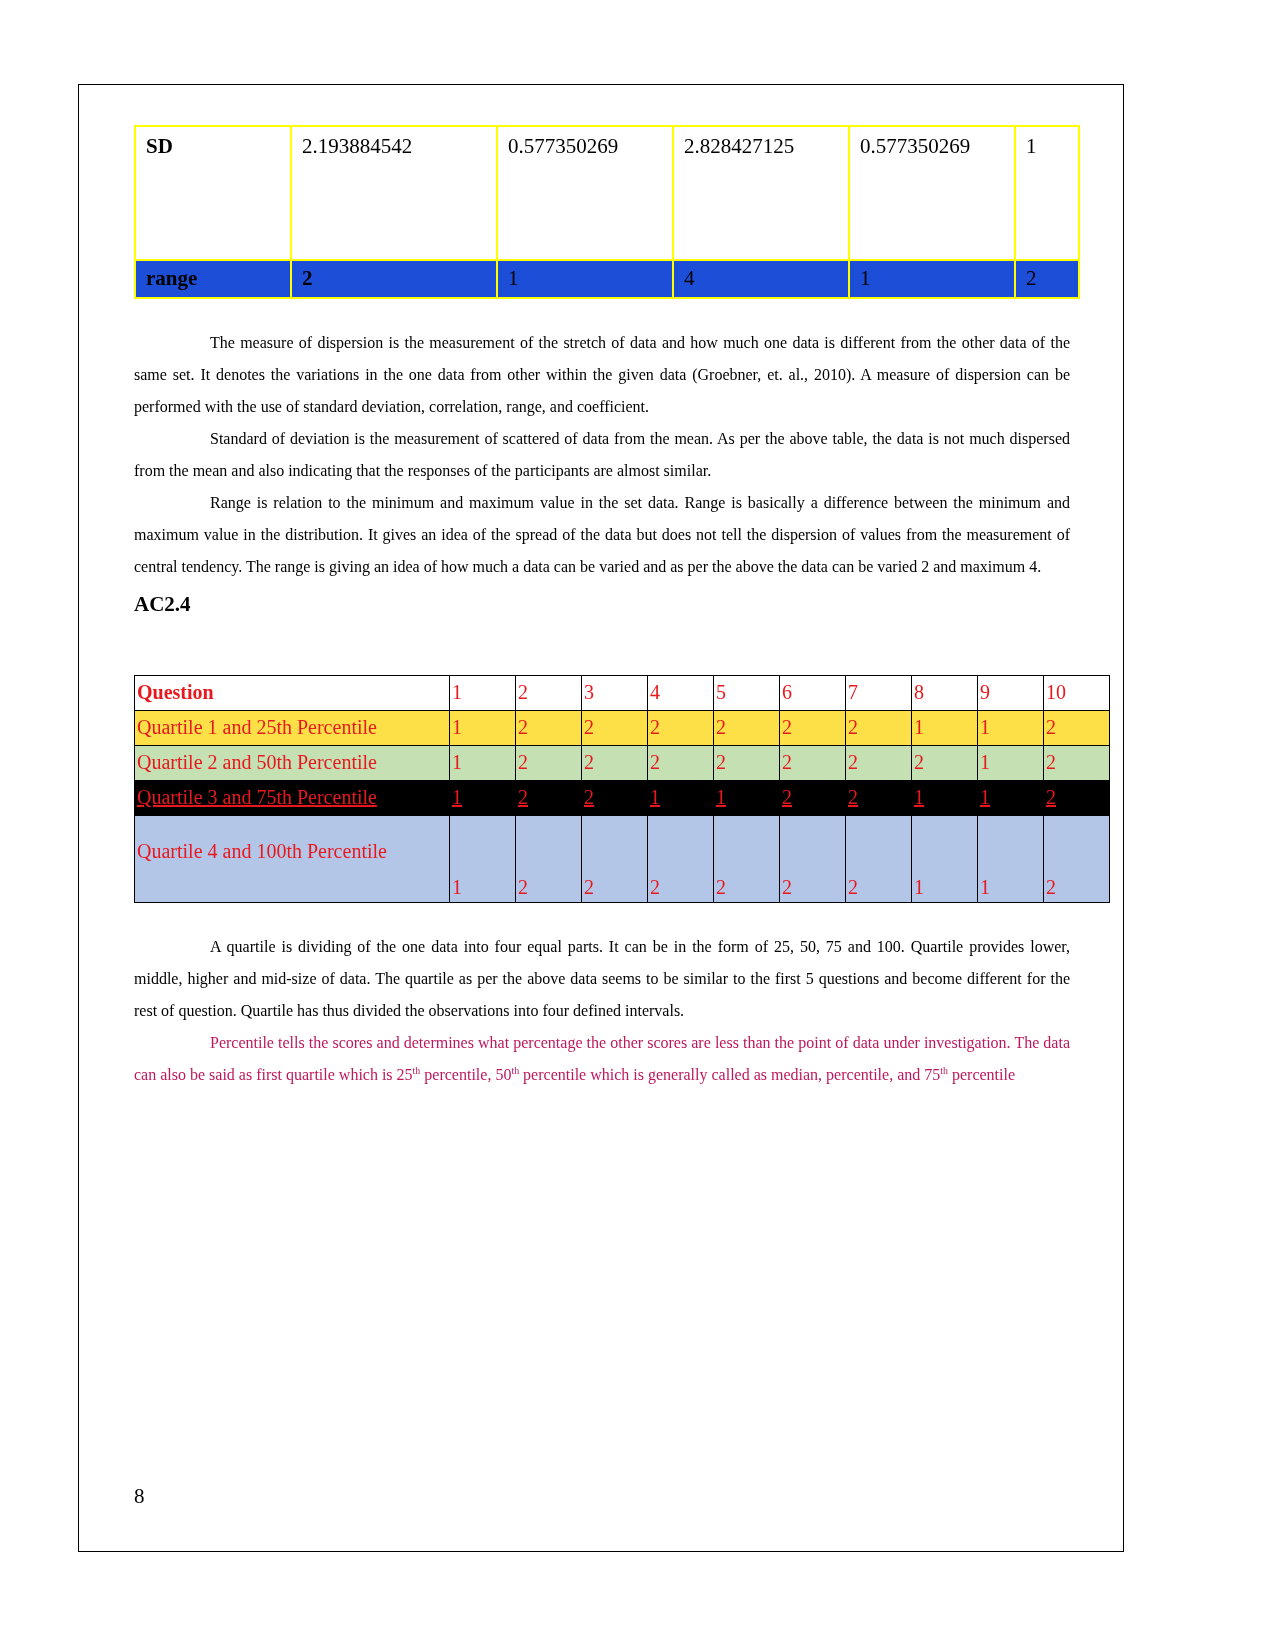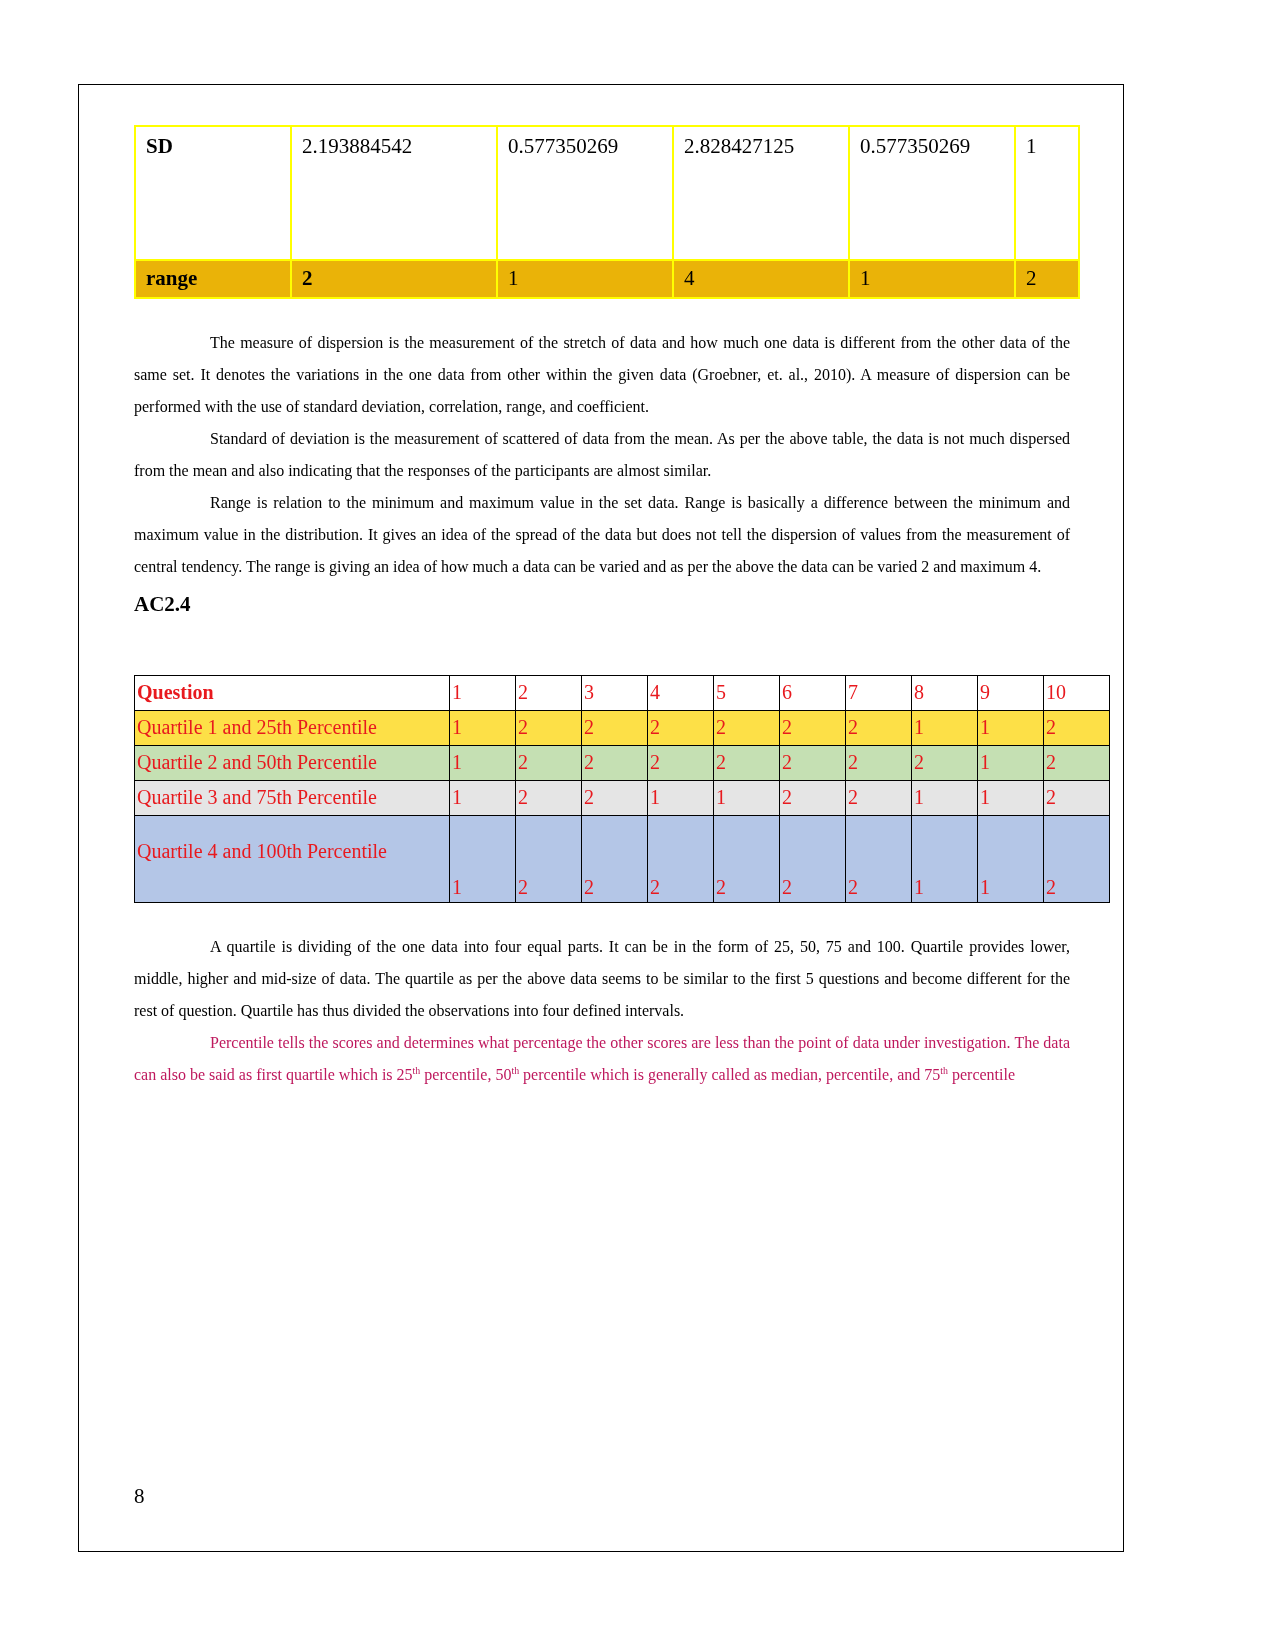--- a/index.html
+++ b/index.html
@@ -49,21 +49,21 @@
     word-wrap: break-word;
   }
   .sd-table .c0 { width: 136px; }
   .sd-table .c1 { width: 186px; }
   .sd-table .c2 { width: 156px; }
   .sd-table .c3 { width: 156px; }
   .sd-table .c4 { width: 146px; }
   .sd-table .c5 { width: 44px; }
   .sd-table tr.row-sd td { height: 122px; }
   .sd-table tr.row-range td {
-    background: #eab308;
+    background: #1d4ed8;
     height: 26px;
     padding-top: 4px;
     vertical-align: middle;
   }
   .bold { font-weight: bold; }
   .pad-top-cell { padding-top: 34px; }
 
   
   p.body {
     font-size: 16px;
@@ -102,21 +102,21 @@
     padding: 2px 2px;
     height: 30px;
     line-height: 1.25;
   }
   .q-table .lbl { width: 310px; }
   .q-table .num { width: 61px; }
   .q-table tr.hdr td { background: #ffffff; }
   .q-table tr.hdr td.lbl { font-weight: bold; }
   .q-table tr.r1 td { background: #fde047; }
   .q-table tr.r2 td { background: #C5E0B3; }
-  .q-table tr.r3 td { background: #e5e5e5; }
+  .q-table tr.r3 td { background: #000000; text-decoration: underline; }
   .q-table tr.r4 td { background: #B4C6E7; height: 62px; vertical-align: bottom; }
   .q-table tr.r4 td.lbl { vertical-align: top; padding-top: 22px; line-height: 1.35; }
 
   
   .page-number {
     position: absolute;
     left: 55px;
     bottom: 42px;
     font-size: 21px;
     color: #000000;

